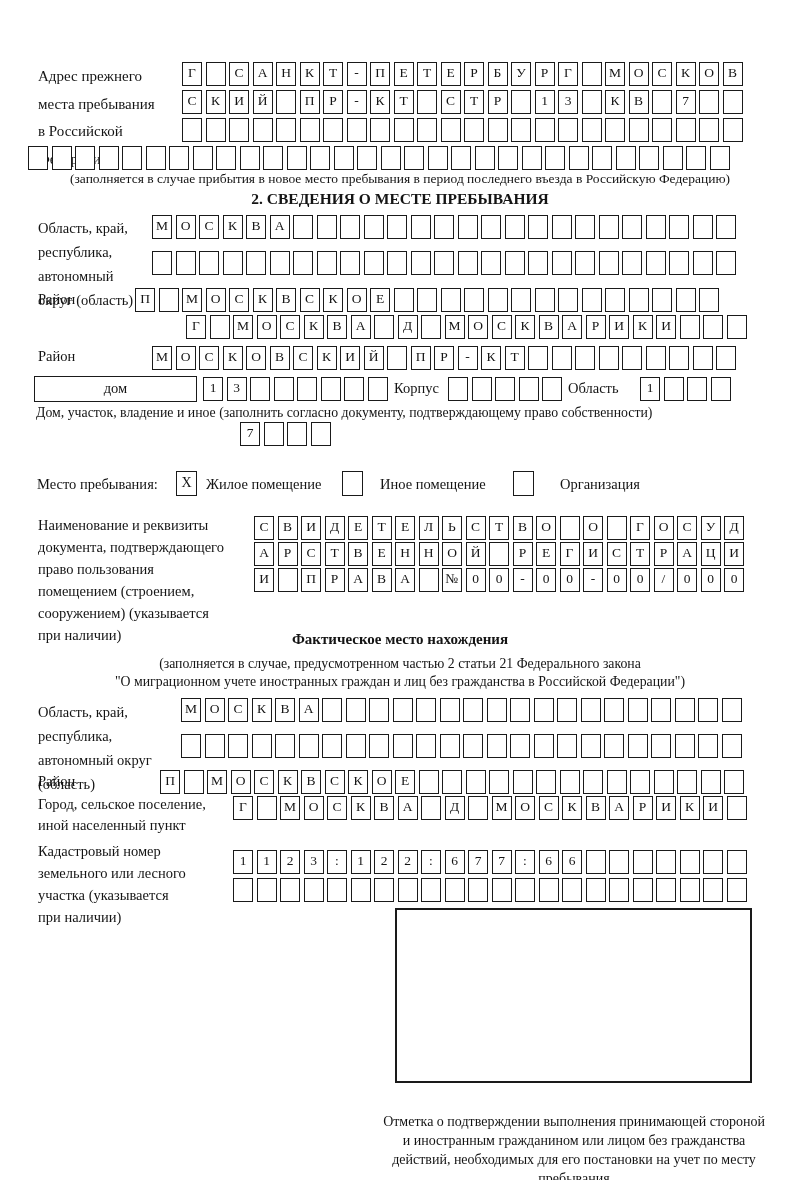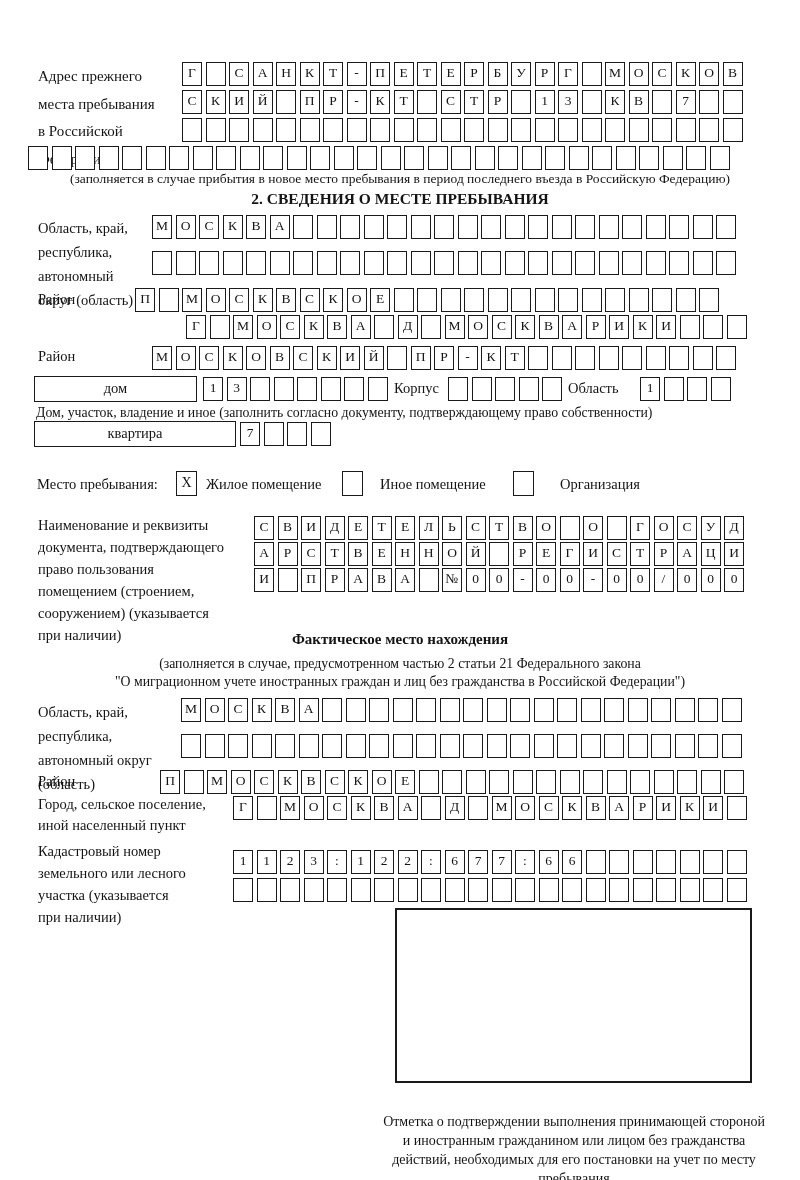--- a/index.html
+++ b/index.html
@@ -555,18 +555,17 @@
       <span class="cell" style="left: 329px;"></span>
       <span class="cell" style="left: 352.5px;"></span>
       <span class="cell" style="left: 376px;"></span>
       <span class="cell" style="left: 399.5px;"></span>
       <span class="cell" style="left: 423px;"></span>
       <span class="cell" style="left: 446.5px;"></span>
       <span class="cell" style="left: 470px;"></span>
       <span class="cell" style="left: 493.5px;"></span>
     </div>
     <div class="widebox" style="left: 34px; top: 376px; width: 163px; height: 26px; line-height: 23px;">дом</div>
-    <div class="widebox" style="left: 34px; top: 421px; width: 202px; height: 26px; line-height: 23px;">квартира</div>
     <div class="chk" style="left: 176px; top: 471px;">X</div>
     <div class="chk" style="left: 342px; top: 471px;"></div>
     <div class="chk" style="left: 513px; top: 471px;"></div>
     <div class="bigbox" style="left: 395px; top: 908px; width: 357px; height: 175px;"></div>
   </div>
 
 </body></html>

